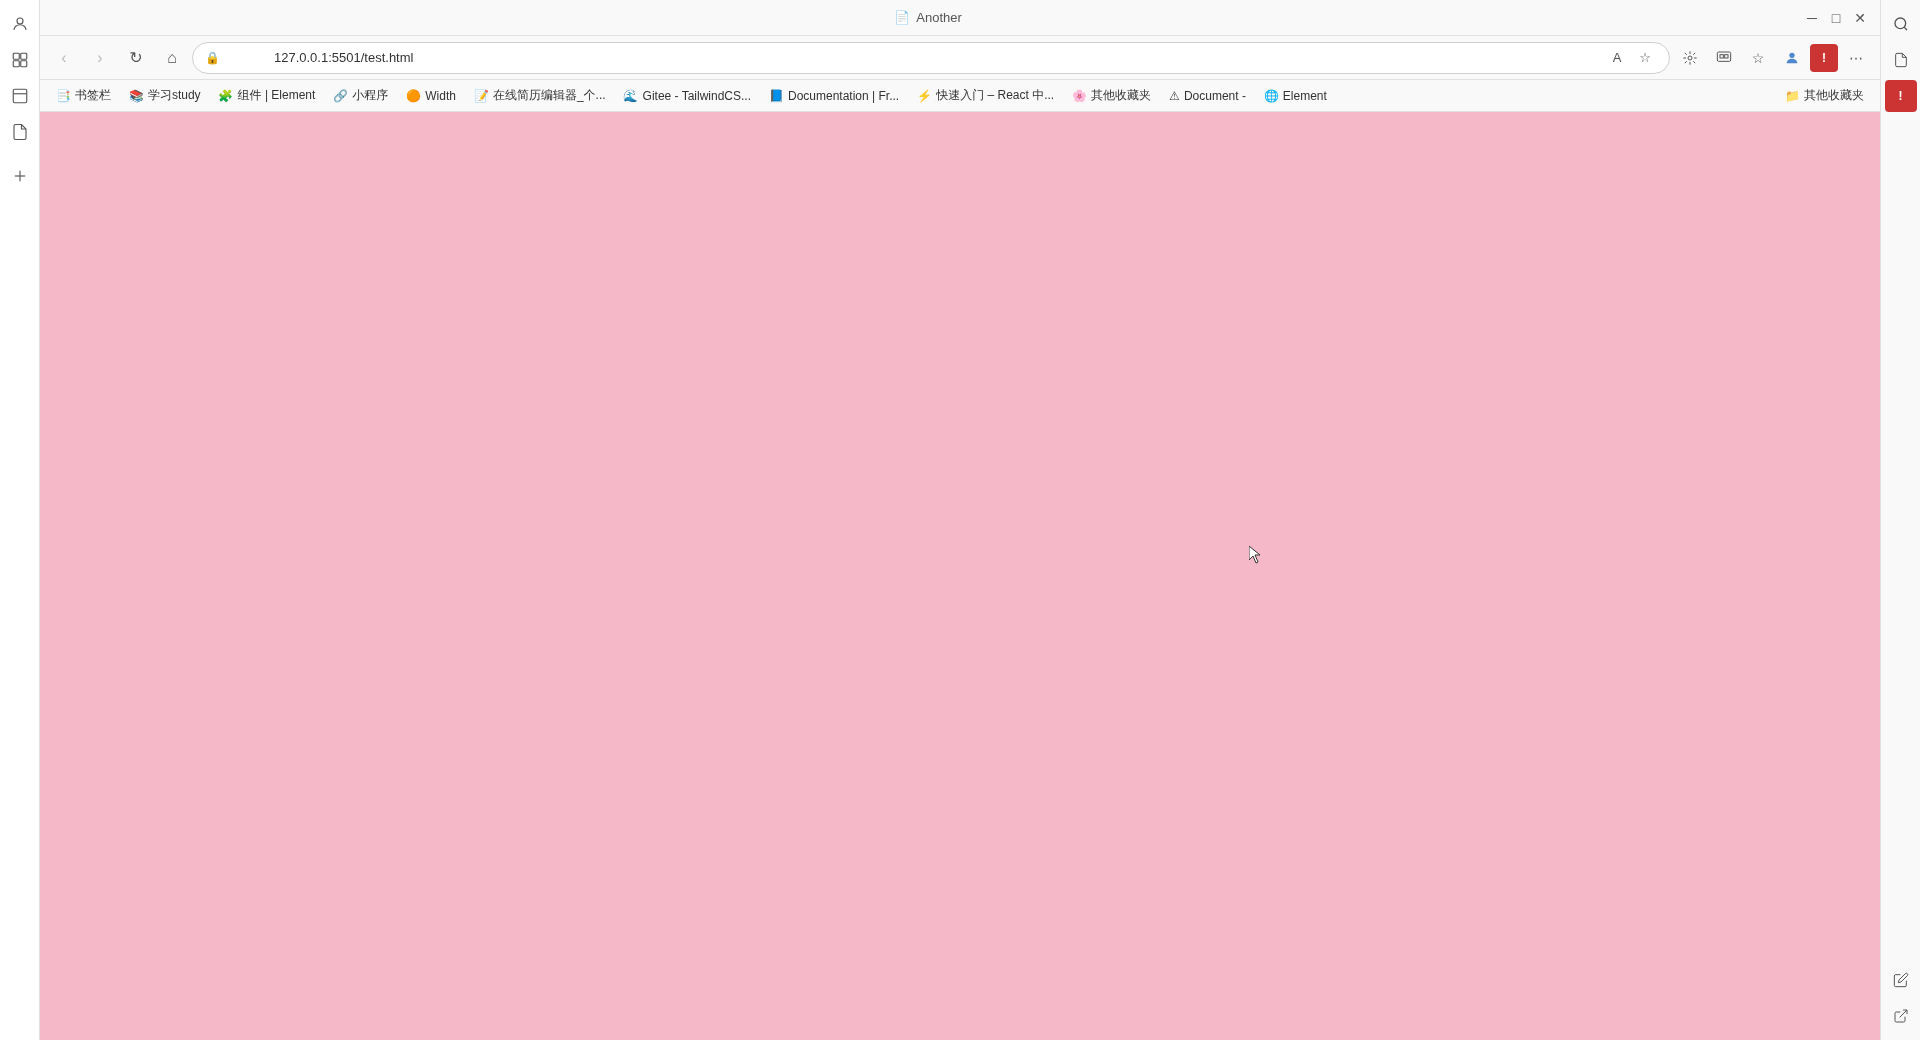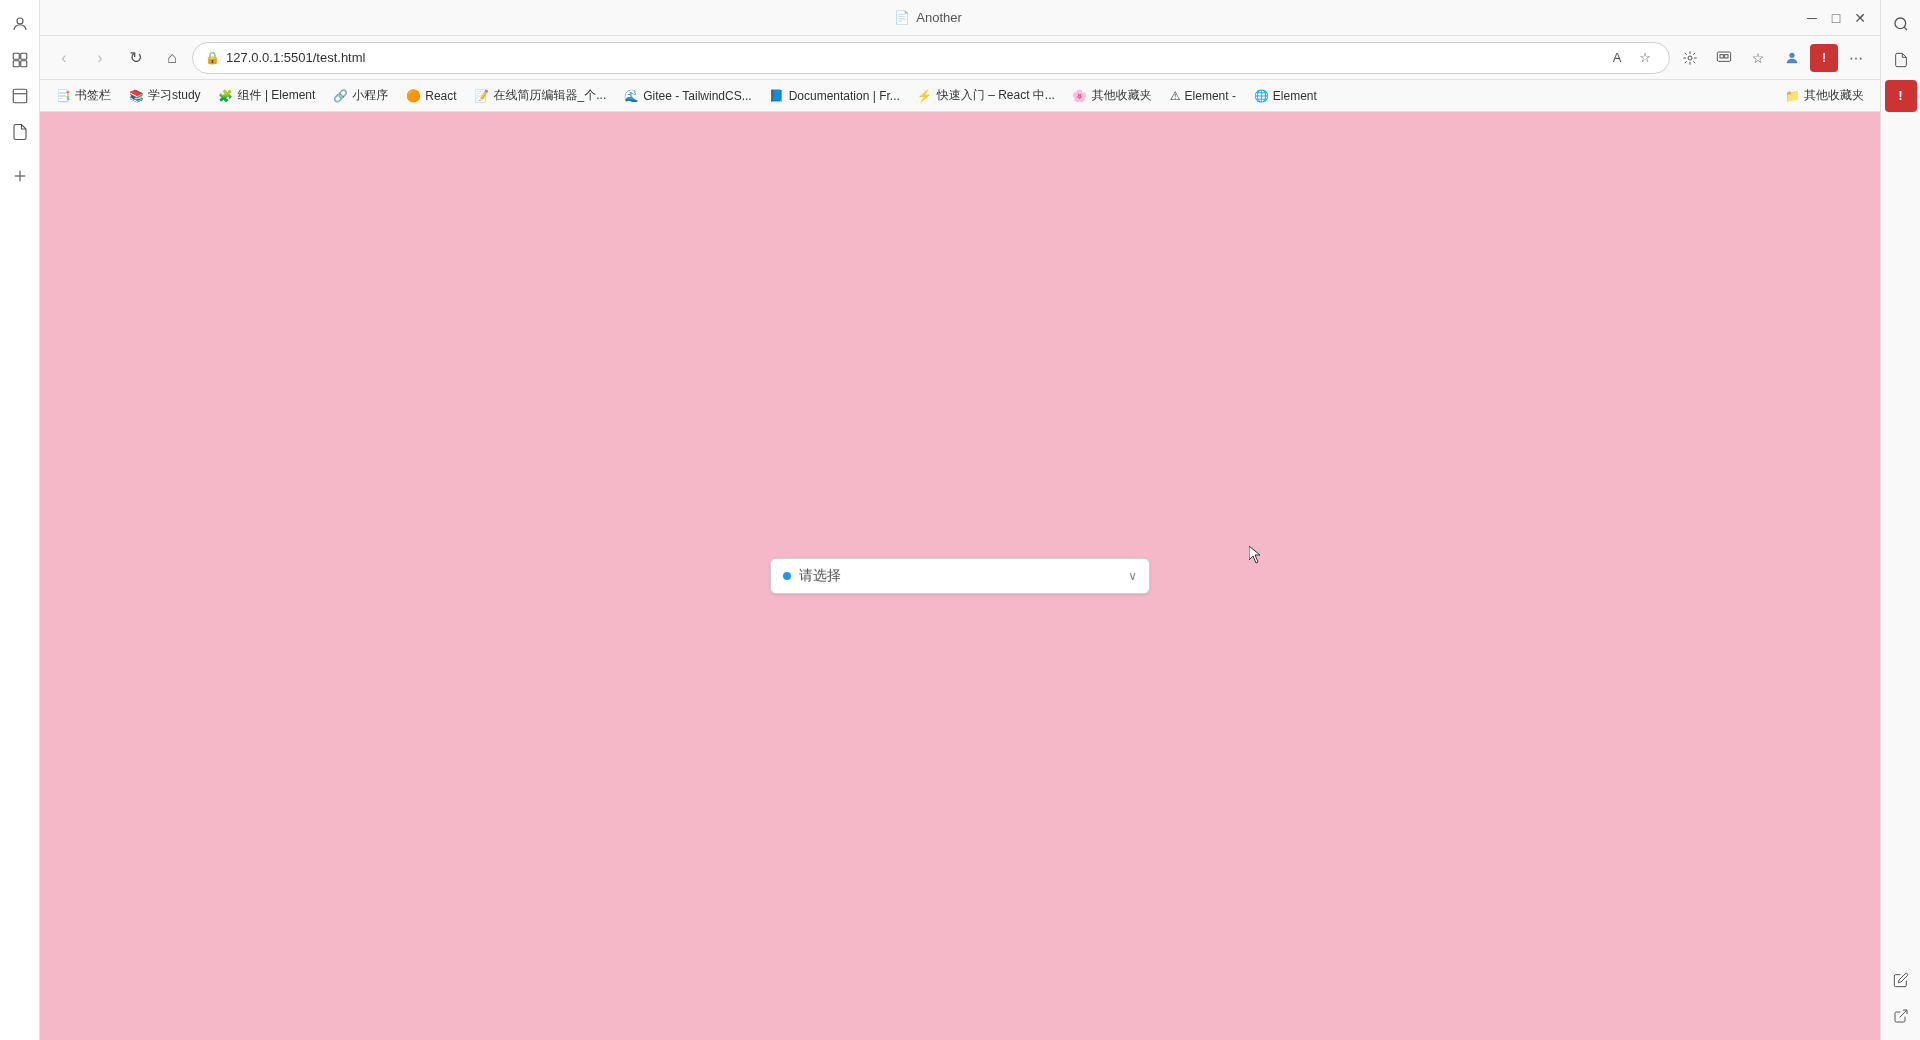--- a/index.html
+++ b/index.html
@@ -22,21 +22,21 @@
     .win-btn { width: 16px; height: 16px; border: none; cursor: pointer; background: transparent; display: flex; align-items: center; justify-content: center; color: #555; font-size: 14px; }
     .title-center { flex: 1; display: flex; align-items: center; justify-content: center; color: #555; font-size: 13px; gap: 6px; }
     .title-right { display: flex; gap: 8px; align-items: center; }
 
     
     .nav-bar { height: 44px; background: #f9f9f9; display: flex; align-items: center; padding: 0 8px; gap: 4px; border-bottom: 1px solid #e0e0e0; }
     .nav-btn { width: 32px; height: 32px; display: flex; align-items: center; justify-content: center; border-radius: 50%; cursor: pointer; color: #555; font-size: 16px; border: none; background: transparent; }
     .nav-btn.disabled { color: #bbb; cursor: default; }
     .address-bar { flex: 1; height: 32px; background: #fff; border: 1px solid #d0d0d0; border-radius: 20px; display: flex; align-items: center; padding: 0 12px; gap: 6px; cursor: text; }
     .address-bar-icon { color: #555; font-size: 12px; }
-    .address-text { flex: 1; font-size: 13px; color: #333; }
+    .address-text { flex: 1; font-size: 13px; color: #333; margin-left: 48px; }
     .address-bar-actions { display: flex; gap: 4px; align-items: center; }
     .addr-action-btn { width: 24px; height: 24px; display: flex; align-items: center; justify-content: center; border-radius: 50%; cursor: pointer; color: #555; font-size: 13px; border: none; background: transparent; }
     .nav-actions { display: flex; gap: 2px; align-items: center; }
     .nav-action-btn { width: 32px; height: 32px; display: flex; align-items: center; justify-content: center; border-radius: 50%; cursor: pointer; color: #555; font-size: 14px; border: none; background: transparent; }
     .red-badge { width: 28px; height: 28px; background: #cc3333; border-radius: 4px; display: flex; align-items: center; justify-content: center; cursor: pointer; border: none; }
 
     
     .bookmarks-bar { height: 32px; background: #f9f9f9; display: flex; align-items: center; padding: 0 8px; gap: 2px; border-bottom: 1px solid #e0e0e0; overflow: hidden; }
     .bookmark-item { display: flex; align-items: center; gap: 4px; padding: 3px 8px; border-radius: 4px; cursor: pointer; color: #333; font-size: 12px; white-space: nowrap; }
     .bookmark-icon { font-size: 12px; }
@@ -167,21 +167,21 @@
       <div class="bookmark-item">
         <span class="bookmark-icon">🧩</span>
         <span>组件 | Element</span>
       </div>
       <div class="bookmark-item">
         <span class="bookmark-icon">🔗</span>
         <span>小程序</span>
       </div>
       <div class="bookmark-item">
         <span class="bookmark-icon">🟠</span>
-        <span>React</span>
+        <span>Width</span>
       </div>
       <div class="bookmark-item">
         <span class="bookmark-icon">📝</span>
         <span>在线简历编辑器_个...</span>
       </div>
       <div class="bookmark-item">
         <span class="bookmark-icon">🌊</span>
         <span>Gitee - TailwindCS...</span>
       </div>
       <div class="bookmark-item">
@@ -191,41 +191,34 @@
       <div class="bookmark-item">
         <span class="bookmark-icon">⚡</span>
         <span>快速入门 – React 中...</span>
       </div>
       <div class="bookmark-item">
         <span class="bookmark-icon">🌸</span>
         <span>其他收藏夹</span>
       </div>
       <div class="bookmark-item">
         <span class="bookmark-icon">⚠</span>
-        <span>Element -</span>
+        <span>Document -</span>
       </div>
       <div class="bookmark-item">
         <span class="bookmark-icon">🌐</span>
         <span>Element</span>
       </div>
       <div class="bookmarks-more">
         <span>📁</span>
         <span>其他收藏夹</span>
       </div>
     </div>
 
     <div class="page-content">
 
-      <div class="select-wrapper">
-        <div class="select-box">
-          <div class="select-dot" style="background: rgb(33, 150, 243);"></div>
-          <span class="select-text">请选择</span>
-          <span class="select-arrow">∨</span>
-        </div>
-      </div>
 
       <div style="position:absolute; left:1209px; top:434px; pointer-events:none;">
         <svg width="16" height="20" viewBox="0 0 16 20">
           <path d="M0 0 L0 14 L4 10 L7 17 L9 16 L6 9 L11 9 Z" fill="white" stroke="#333" stroke-width="1"></path>
         </svg>
       </div>
     </div>
   </div>
 
   <div class="right-sidebar">

